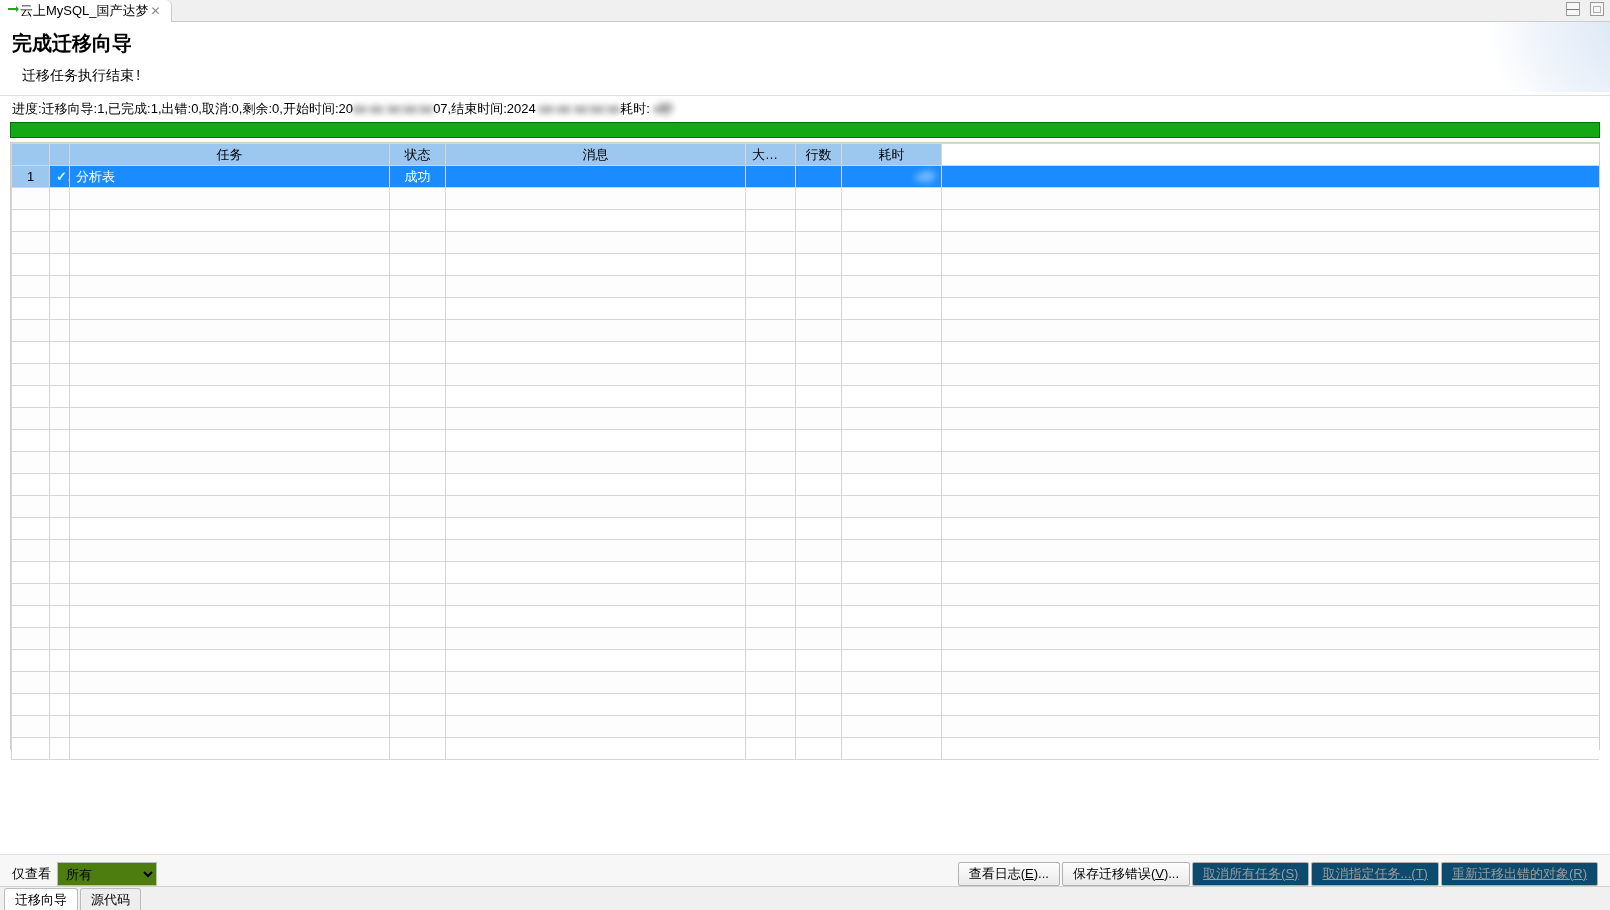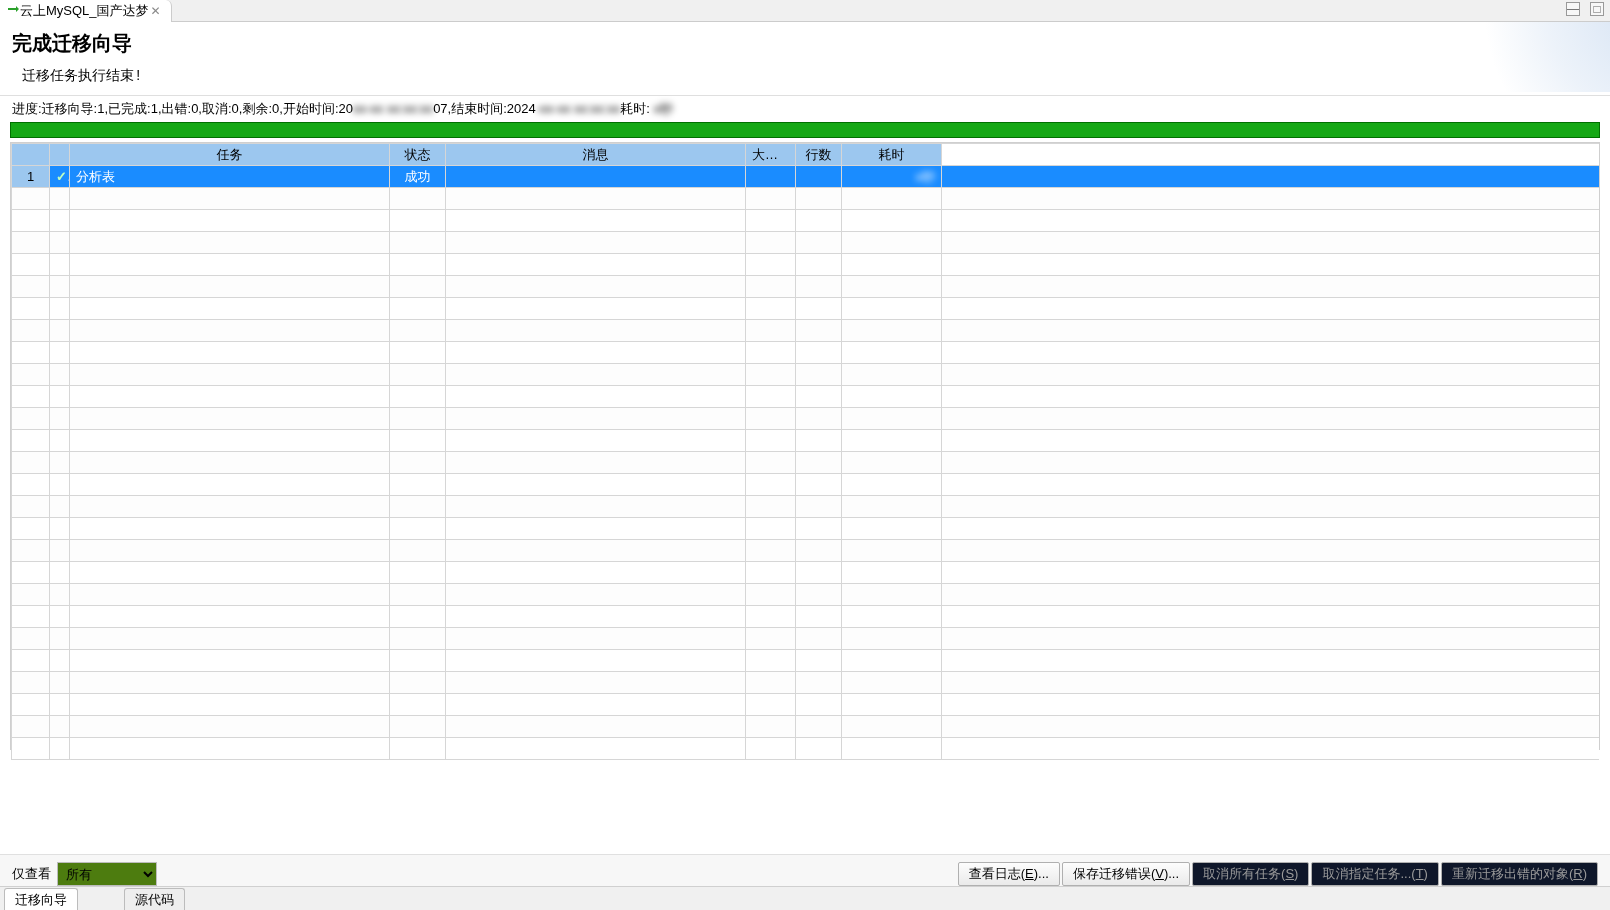--- a/index.html
+++ b/index.html
@@ -48,25 +48,25 @@
   tbody tr.empty td { background: #fff; }
   tbody tr.empty:nth-child(even) td { background: #fdfdfd; }
   td.blank, th.blank { border-left: none; border-right: none; }
 
   
   .footer { position: absolute; left: 0; right: 0; bottom: 24px; height: 32px; display: flex; align-items: flex-end; padding: 0 12px; gap: 2px; background: #f7f7f7; border-top: 1px solid #e0e0e0; }
   .footer .left { display: flex; align-items: center; gap: 6px; }
   .footer .spacer { flex: 1; }
   .footer select { height: 24px; width: 100px; border: 1px solid #bcbcbc; background: #4d7c0f; padding: 0 4px; }
   .btn { height: 24px; padding: 0 10px; border: 1px solid #b0b0b0; background: linear-gradient(#fdfdfd,#eaeaea); cursor: pointer; border-radius: 2px; }
-  .btn[disabled] { color: #9a9a9a; background: #0f172a; cursor: default; }
+  .btn[disabled] { color: #9a9a9a; background: #0c4a6e; cursor: default; text-decoration: underline; }
   .mn { text-decoration: underline; }
 
   
-  .bottom-tabs { position: absolute; left: 0; right: 0; bottom: 0; height: 24px; background: #f0f0f0; border-top: 1px solid #d0d0d0; display: flex; align-items: flex-end; padding-left: 4px; gap: 44px; }
+  .bottom-tabs { position: absolute; left: 0; right: 0; bottom: 0; height: 24px; background: #f0f0f0; border-top: 1px solid #d0d0d0; display: flex; align-items: flex-end; padding-left: 4px; }
   .btab { height: 22px; padding: 0 10px; border: 1px solid #bcbcbc; border-bottom: none; margin-right: 2px; background: #eeeeee; display: flex; align-items: center; cursor: pointer; border-top-left-radius: 3px; border-top-right-radius: 3px; }
   .btab.active { background: #fff; }
 
   .blur { filter: blur(3px); display: inline-block; }
 </style>
 </head>
 <body>
 
 <div class="tabbar">
   <div class="tab">

